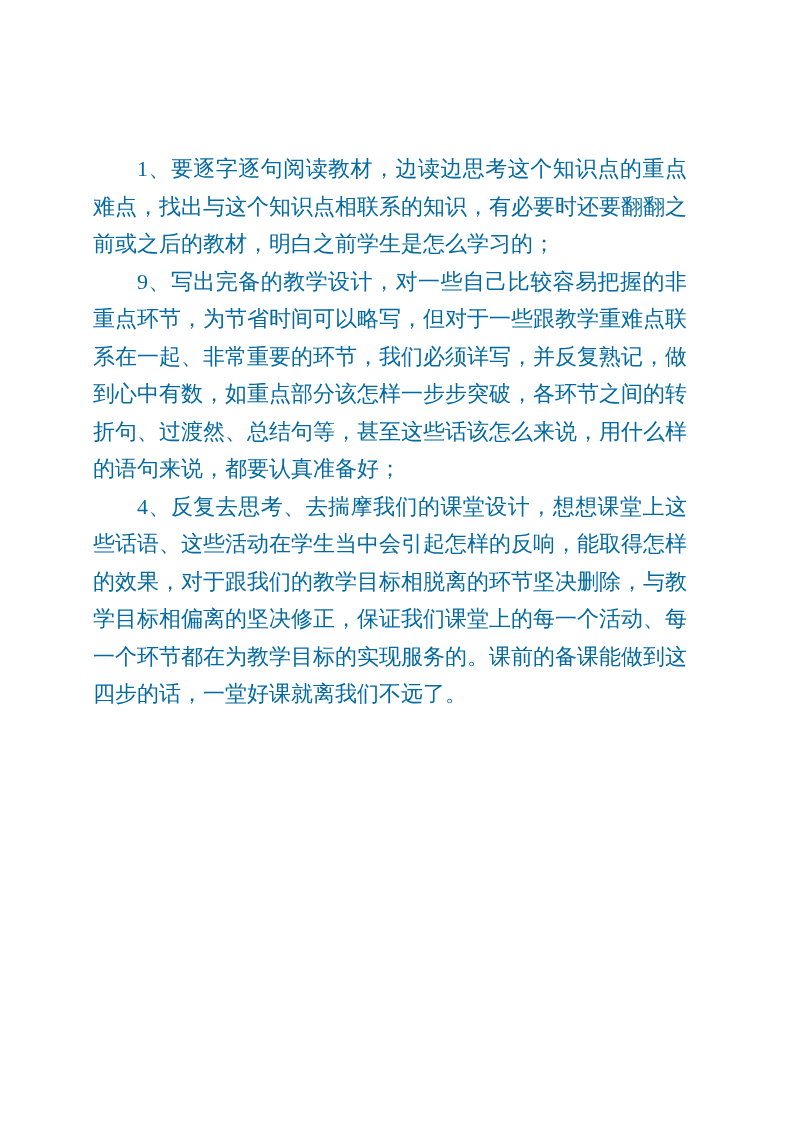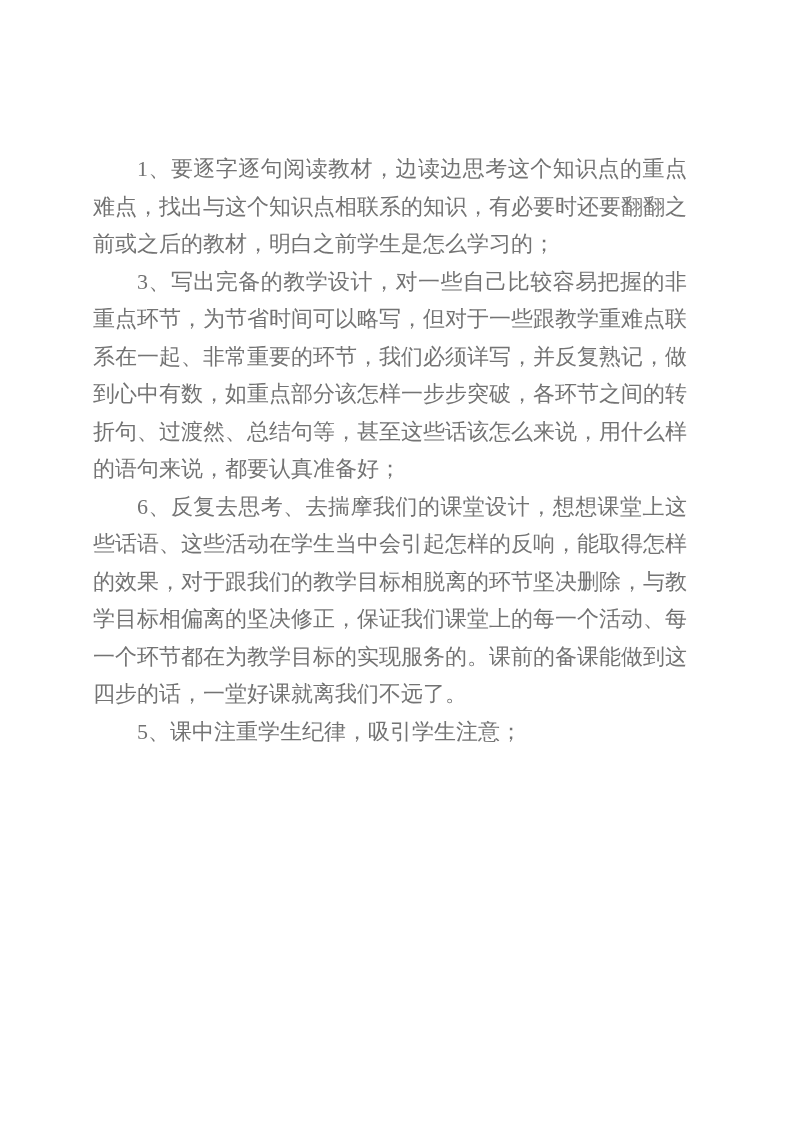--- a/index.html
+++ b/index.html
@@ -13,36 +13,35 @@
     height: 1122px;
     background: #ffffff;
     overflow: hidden;
     font-family: "Liberation Serif", "DejaVu Serif", serif;
   }
   .content {
     position: absolute;
     left: 93px;
     top: 150px;
     width: 594px;
-    color: #737373;
+    color: #0369a1;
     font-size: 22px;
     line-height: 37.5px;
     text-align: justify;
     text-justify: inter-character;
     word-break: break-all;
   }
   .content p {
     margin: 0;
     padding: 0;
     text-indent: 2em;
   }
 </style>
 </head>
 <body>
 
 <div class="page">
   <div class="content">
     <p>1、要逐字逐句阅读教材，边读边思考这个知识点的重点难点，找出与这个知识点相联系的知识，有必要时还要翻翻之前或之后的教材，明白之前学生是怎么学习的；</p>
-    <p>3、写出完备的教学设计，对一些自己比较容易把握的非重点环节，为节省时间可以略写，但对于一些跟教学重难点联系在一起、非常重要的环节，我们必须详写，并反复熟记，做到心中有数，如重点部分该怎样一步步突破，各环节之间的转折句、过渡然、总结句等，甚至这些话该怎么来说，用什么样的语句来说，都要认真准备好；</p>
-    <p>6、反复去思考、去揣摩我们的课堂设计，想想课堂上这些话语、这些活动在学生当中会引起怎样的反响，能取得怎样的效果，对于跟我们的教学目标相脱离的环节坚决删除，与教学目标相偏离的坚决修正，保证我们课堂上的每一个活动、每一个环节都在为教学目标的实现服务的。课前的备课能做到这四步的话，一堂好课就离我们不远了。</p>
-    <p>5、课中注重学生纪律，吸引学生注意；</p>
+    <p>9、写出完备的教学设计，对一些自己比较容易把握的非重点环节，为节省时间可以略写，但对于一些跟教学重难点联系在一起、非常重要的环节，我们必须详写，并反复熟记，做到心中有数，如重点部分该怎样一步步突破，各环节之间的转折句、过渡然、总结句等，甚至这些话该怎么来说，用什么样的语句来说，都要认真准备好；</p>
+    <p>4、反复去思考、去揣摩我们的课堂设计，想想课堂上这些话语、这些活动在学生当中会引起怎样的反响，能取得怎样的效果，对于跟我们的教学目标相脱离的环节坚决删除，与教学目标相偏离的坚决修正，保证我们课堂上的每一个活动、每一个环节都在为教学目标的实现服务的。课前的备课能做到这四步的话，一堂好课就离我们不远了。</p>
   </div>
 </div>
 
 </body></html>

